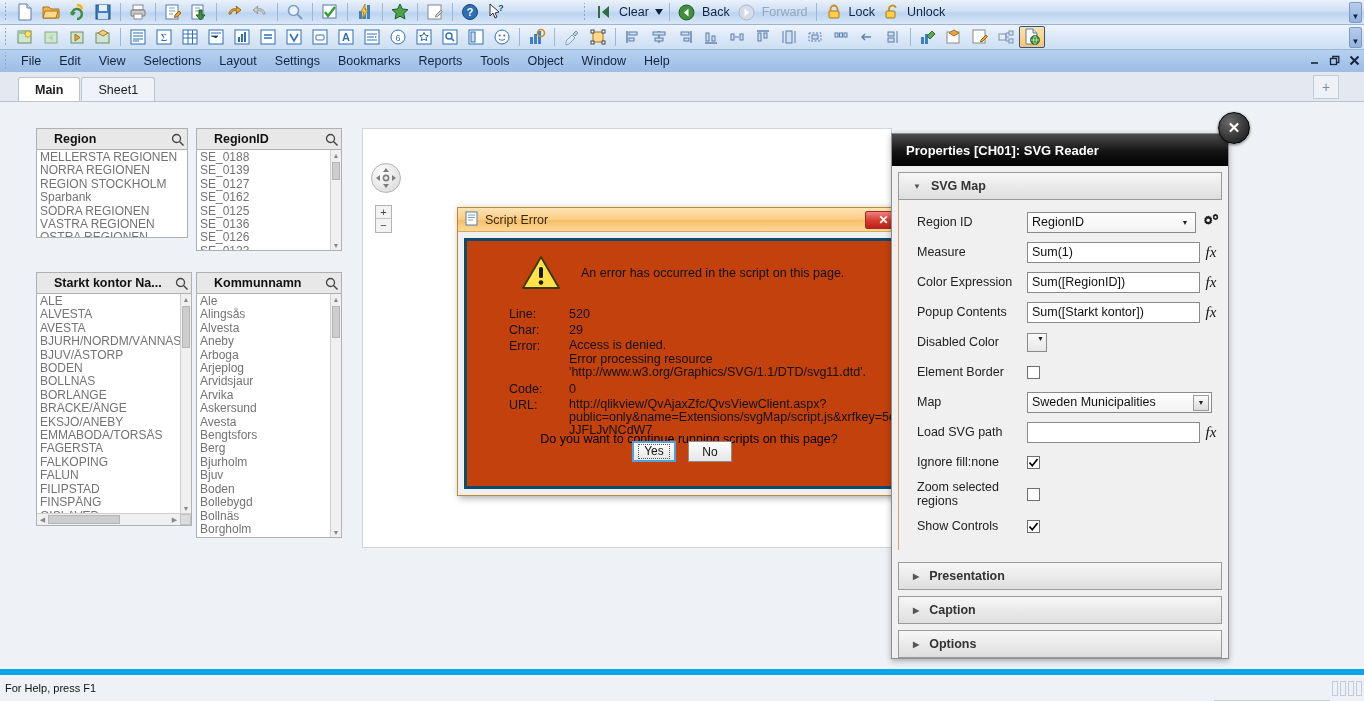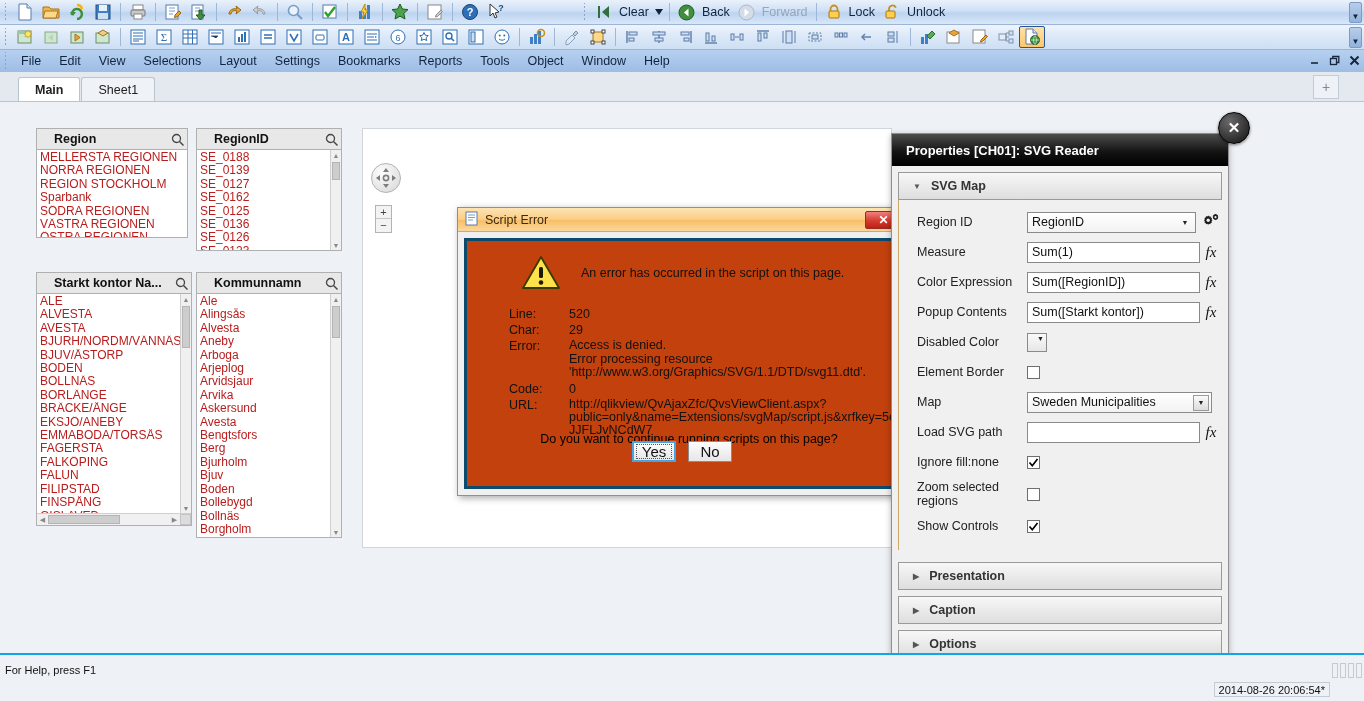--- a/index.html
+++ b/index.html
@@ -109,21 +109,21 @@
   }
   .lb-title { flex:1; white-space:nowrap; overflow:hidden;margin-left:12px; }
   .lb-body {
     border:1px solid #b0b0b0;
     background:#fff;
     overflow:hidden;
     position:relative;
   }
   .lb-list { padding:1px 0 0 3px; }
   .lb-item {
-    font-size:12px; line-height:13.4px; color:#b91c1c;
+    font-size:12px; line-height:13.4px; color:#737373;
     white-space:nowrap; overflow:hidden;
   }
   .vscroll {
     position:absolute; right:0; top:0; bottom:0; width:11px;
     background:#f0f0f0; border-left:1px solid #cfcfcf;
   }
   .vscroll .arrow-up, .vscroll .arrow-dn {
     position:absolute; left:0; width:10px; height:10px;
     display:flex; align-items:center; justify-content:center;
     color:#888; font-size:7px;
@@ -206,21 +206,21 @@
   .v-multi div { line-height:13.6px; }
   .url-clip { height:9px; overflow:hidden; position:relative; }
   .url-clip div { line-height:13.6px; position:relative; top:-1px; }
   .dlg-q { text-align:center; font-size:12.5px; margin-top:-4px; padding-left:14px; }
   .dlg-btns { position:absolute; left:0; right:0; bottom:24px; display:flex; justify-content:center; gap:12px; }
   .dbtn {
     width:44px; height:21px;
     background:linear-gradient(to bottom,#fdfdfd,#e6e6e6);
     border:1px solid #8c8c8c;
     display:flex; align-items:center; justify-content:center;
-    font-size:15px; color:#111;
+    font-size:12px; color:#111;
   }
   .dbtn.focus { border:2px solid #4aa3e0; }
   .dbtn .inner { border:1px dotted #555; padding:0 5px; line-height:13px;}
 
   
   .props {
     position:absolute; left:891px; top:133px; width:338px; height:526px;
     background:#f0f0f0; border:1px solid #8f8f8f;
     box-shadow:0 2px 6px rgba(0,0,0,.3);
   }
@@ -270,22 +270,22 @@
   .cbox svg { display:block; }
   .colorbtn {
     width:20px; height:19px; background:linear-gradient(to bottom,#fafafa,#e6e6e6);
     border:1px solid #8a8a8a; display:flex; align-items:flex-start; justify-content:flex-end;
     padding:1px 2px 0 0; font-size:7px; color:#222;
   }
   .gears { width:26px; flex:0 0 auto; display:flex; justify-content:center; }
 
   
   .statusbar {
-    position:absolute; left:0; right:0; bottom:16px; height:32px;
-    background:#eef1f5; border-top:2px solid #0ea5e9;
+    position:absolute; left:0; right:0; bottom:0; height:32px;
+    background:#eef1f5; border-top:6px solid #0ea5e9;
     display:flex; align-items:center;
     font-size:11px; color:#111;
   }
   .sb-left { padding-left:5px; flex:1; }
   .sb-cell { border:1px solid #c3cbd3; height:15px; display:flex; align-items:center; padding:0 4px; margin-right:2px;margin-top:39px; }
   .sb-grip { width:6px; height:15px; border:1px solid #c3cbd3; margin-right:2px; }
 </style>
 </head>
 <body>
 

